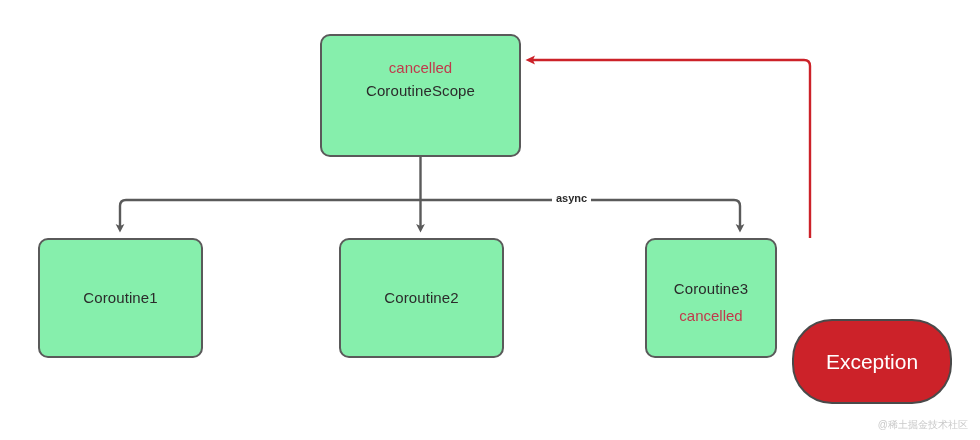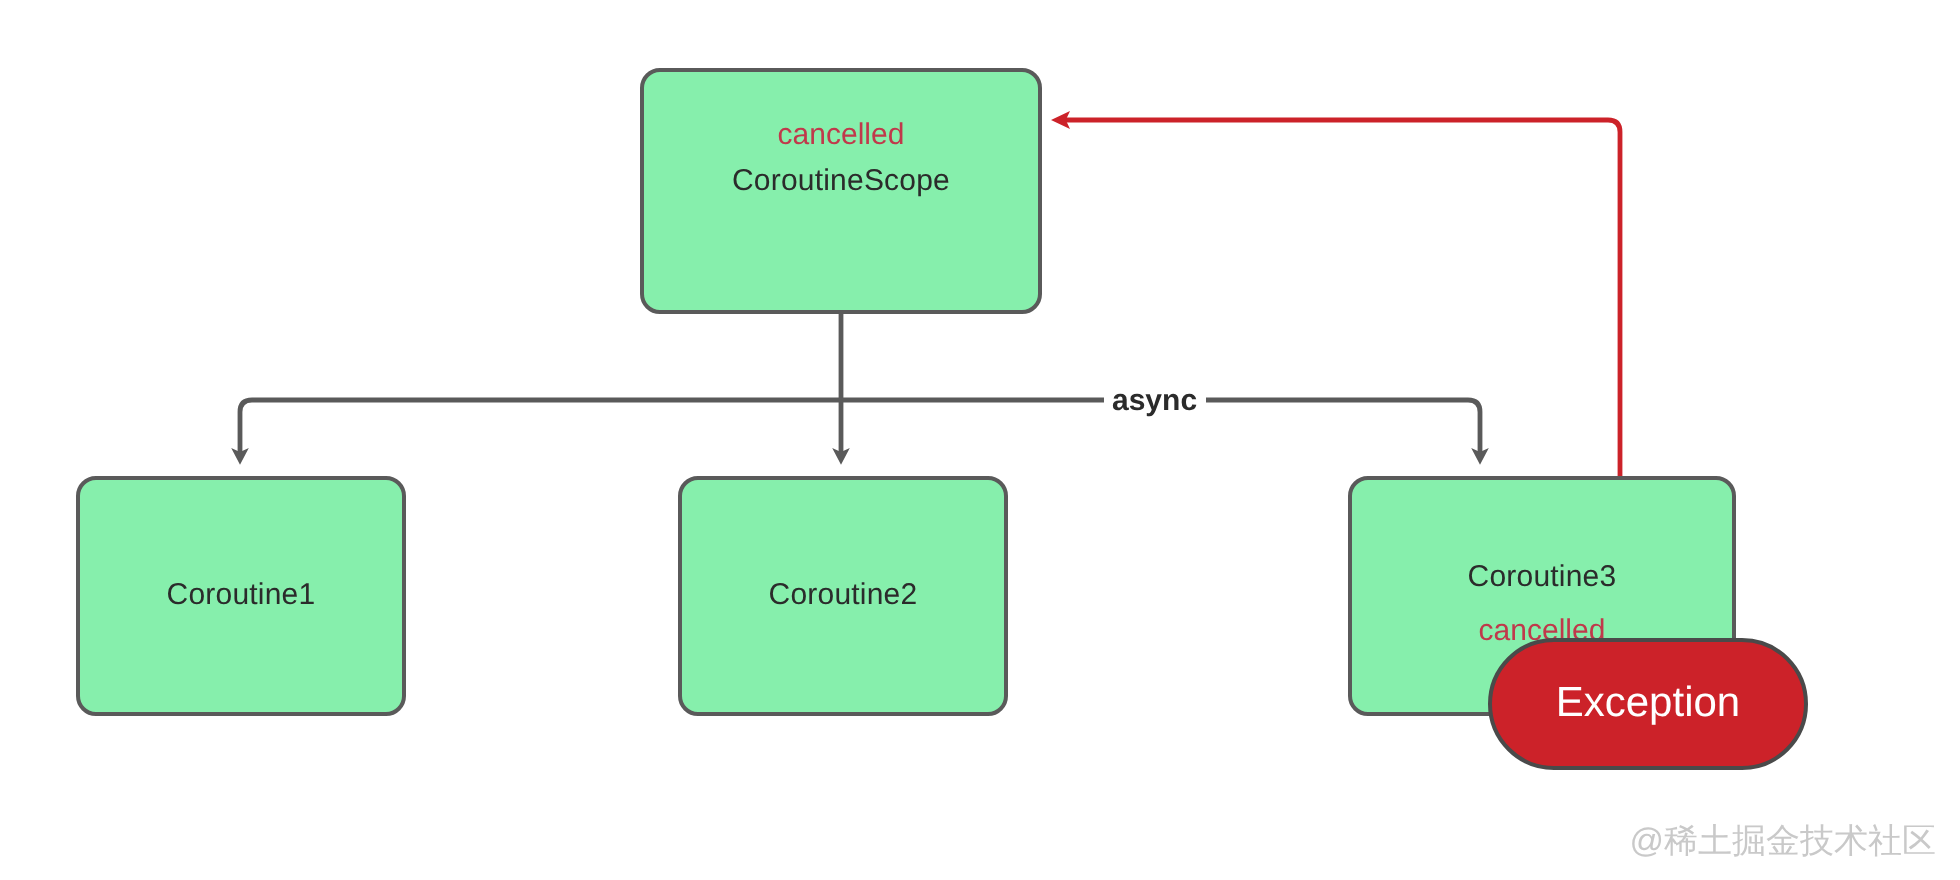--- a/index.html
+++ b/index.html
@@ -73,32 +73,32 @@
     border-radius: 40px;
     background: #cc2229;
     display: flex;
     align-items: center;
     justify-content: center;
     color: #ffffff;
     font-size: 21px;
   }
   #async-label {
     position: absolute;
-    font-size: 15px;
+    font-size: 11px;
     font-weight: bold;
     color: #2b2b2b;
     background: #ffffff;
     padding: 0 4px;
     white-space: nowrap;
   }
   #watermark {
     position: absolute;
     right: 12px;
     bottom: 8px;
-    font-size: 17px;
+    font-size: 10px;
     color: #c9c9c9;
     white-space: nowrap;
   }
 </style>
 </head>
 <body>
 
 <div id="canvas">
 
   <svg id="diagram-svg" viewBox="0 0 980 440" xmlns="http://www.w3.org/2000/svg">
@@ -132,28 +132,28 @@
   </div>
 
   <div class="node-box" id="node-coroutine1" style="left:38px; top:238px; width:165px; height:120px;text-align:right;">
     <div class="node-title">Coroutine1</div>
   </div>
 
   <div class="node-box" id="node-coroutine2" style="left:339px; top:238px; width:165px; height:120px;text-align:center;">
     <div class="node-title">Coroutine2</div>
   </div>
 
-  <div class="node-box" id="node-coroutine3" style="left:674px; top:238px; width:194px; height:120px;">
+  <div class="node-box" id="node-coroutine3" style="left:645px; top:238px; width:132px; height:120px;">
     <div class="c3-inner">
       <div class="node-title">Coroutine3</div>
       <div class="node-status">cancelled</div>
     </div>
   </div>
 
-  <div id="exception-pill" style="left:744px; top:319px; width:160px; height:66px;align-items:center;">
+  <div id="exception-pill" style="left:792px; top:319px; width:160px; height:85px;align-items:center;">
     <span>Exception</span>
   </div>
 
   <div id="async-label" style="left:552px; top:192px;">async</div>
 
   <div id="watermark">@稀土掘金技术社区</div>
 
 </div>
 
 </body></html>

